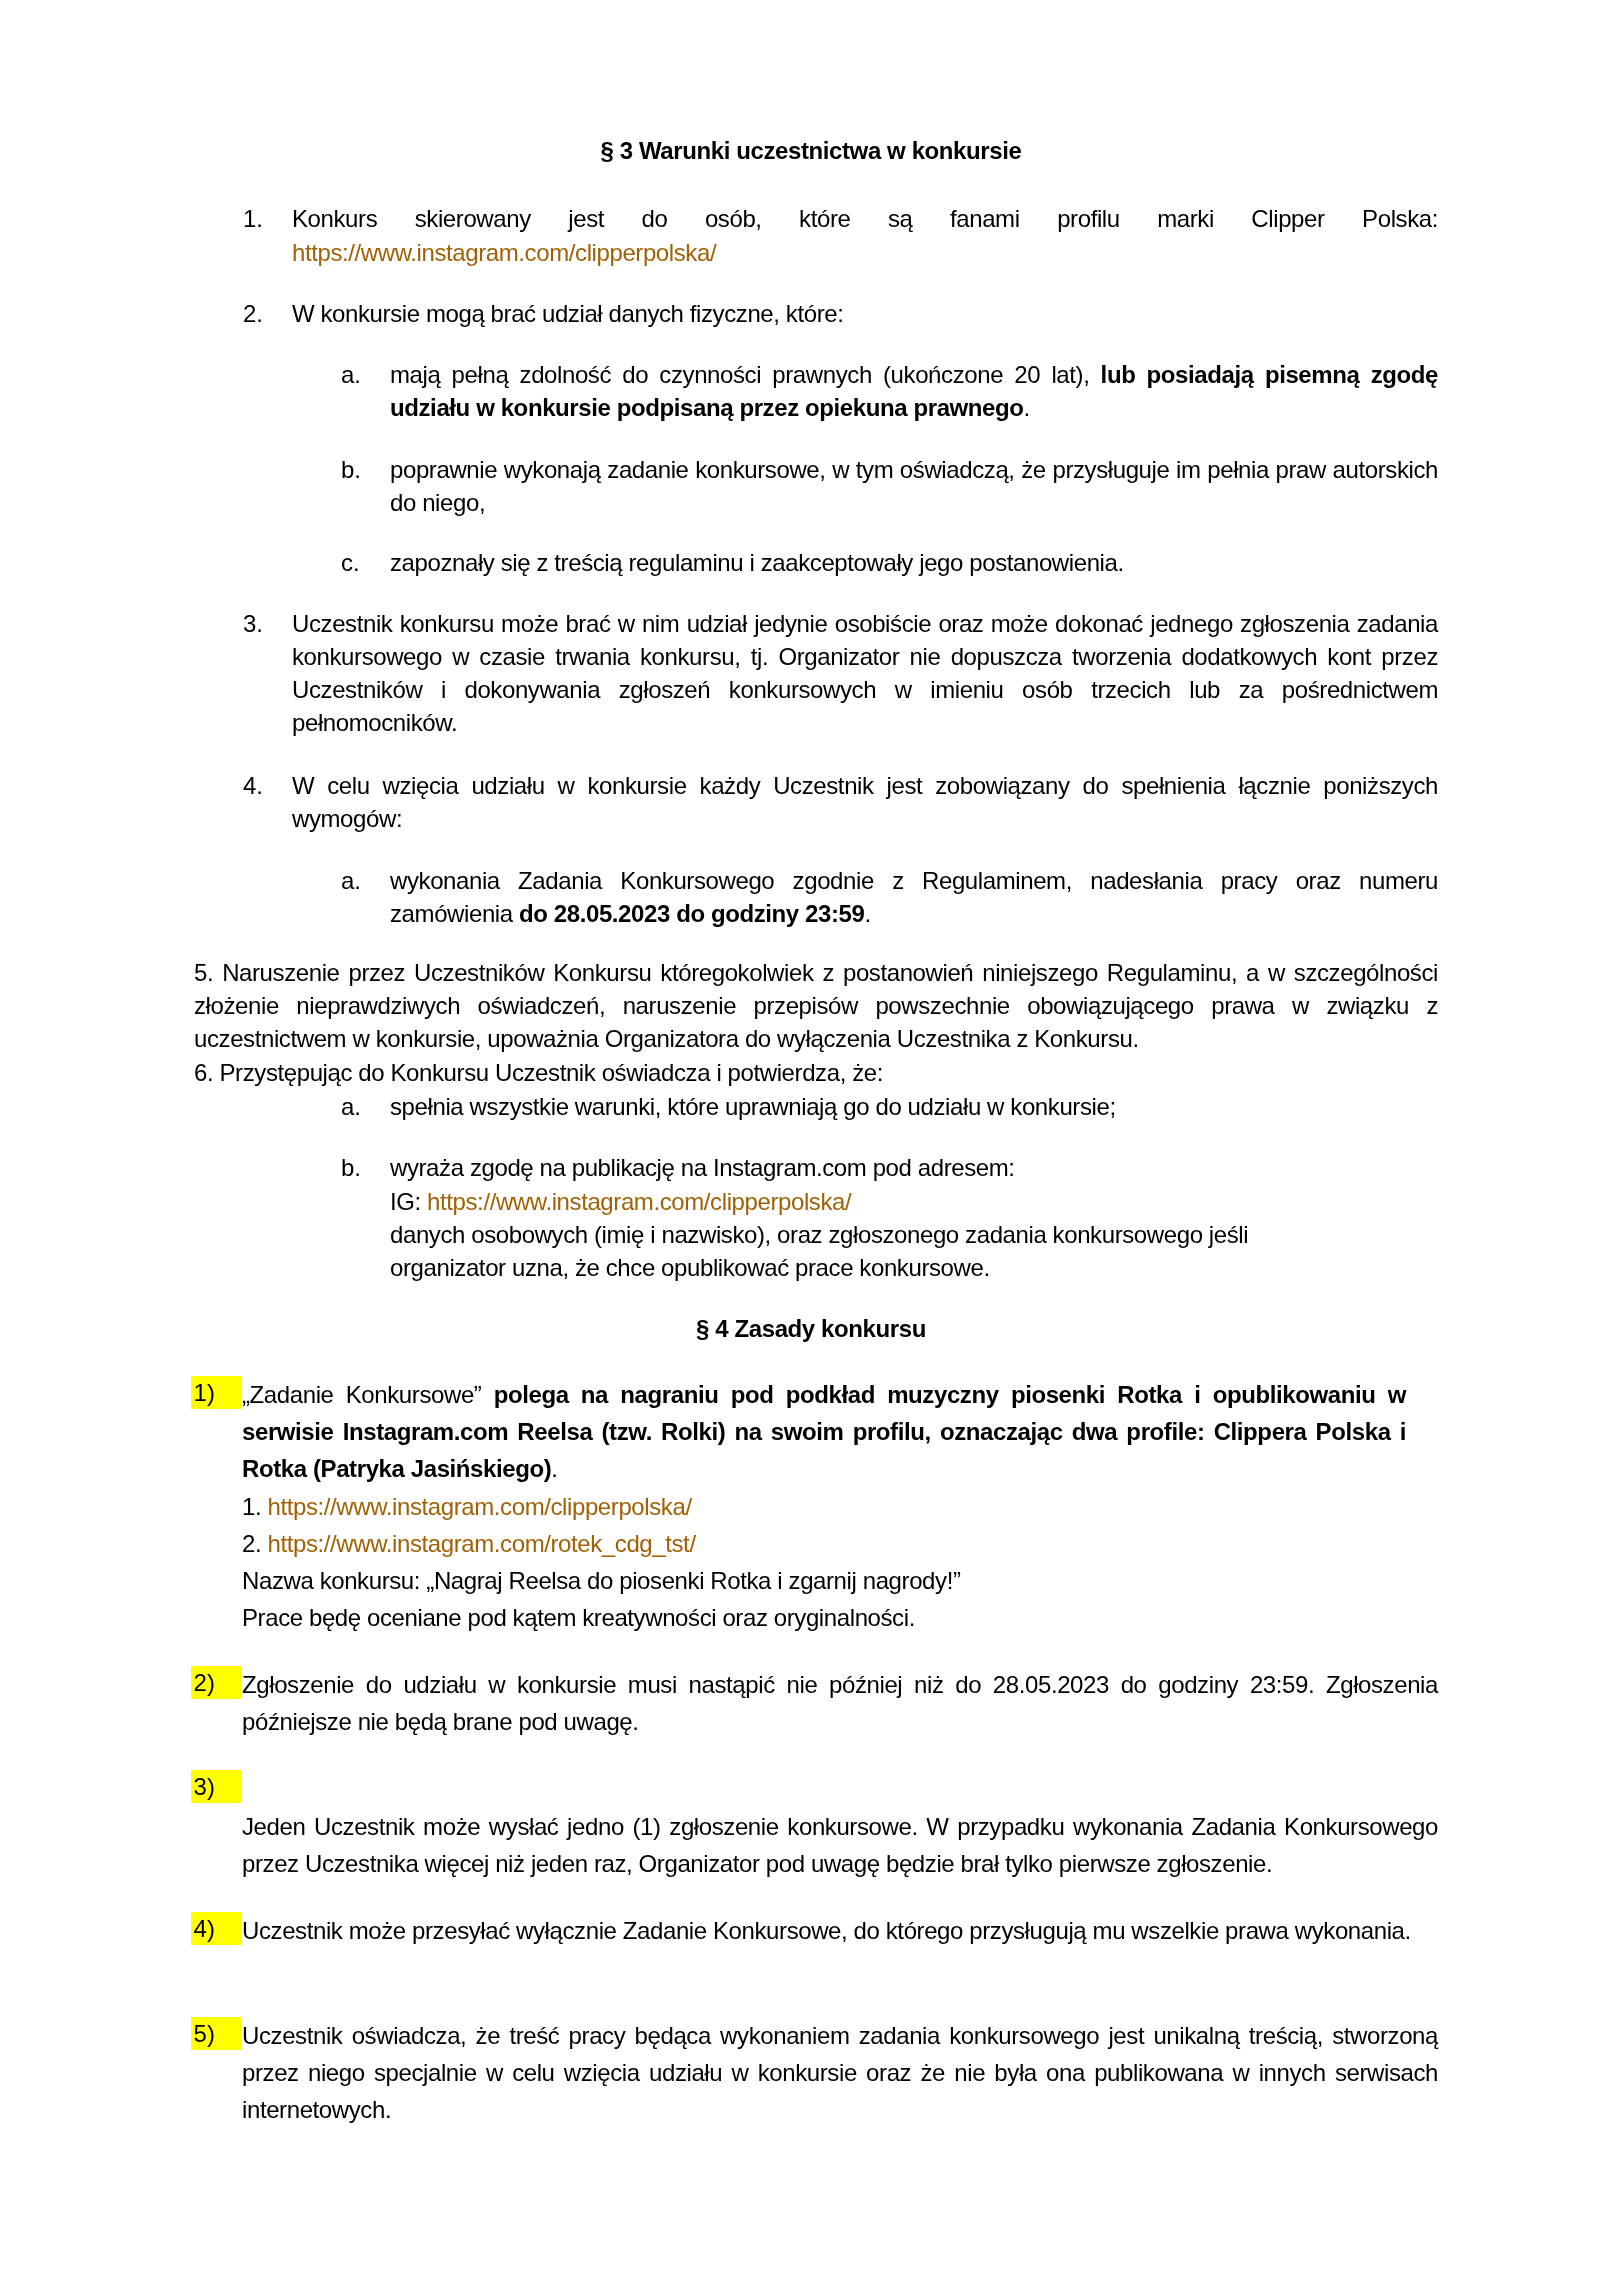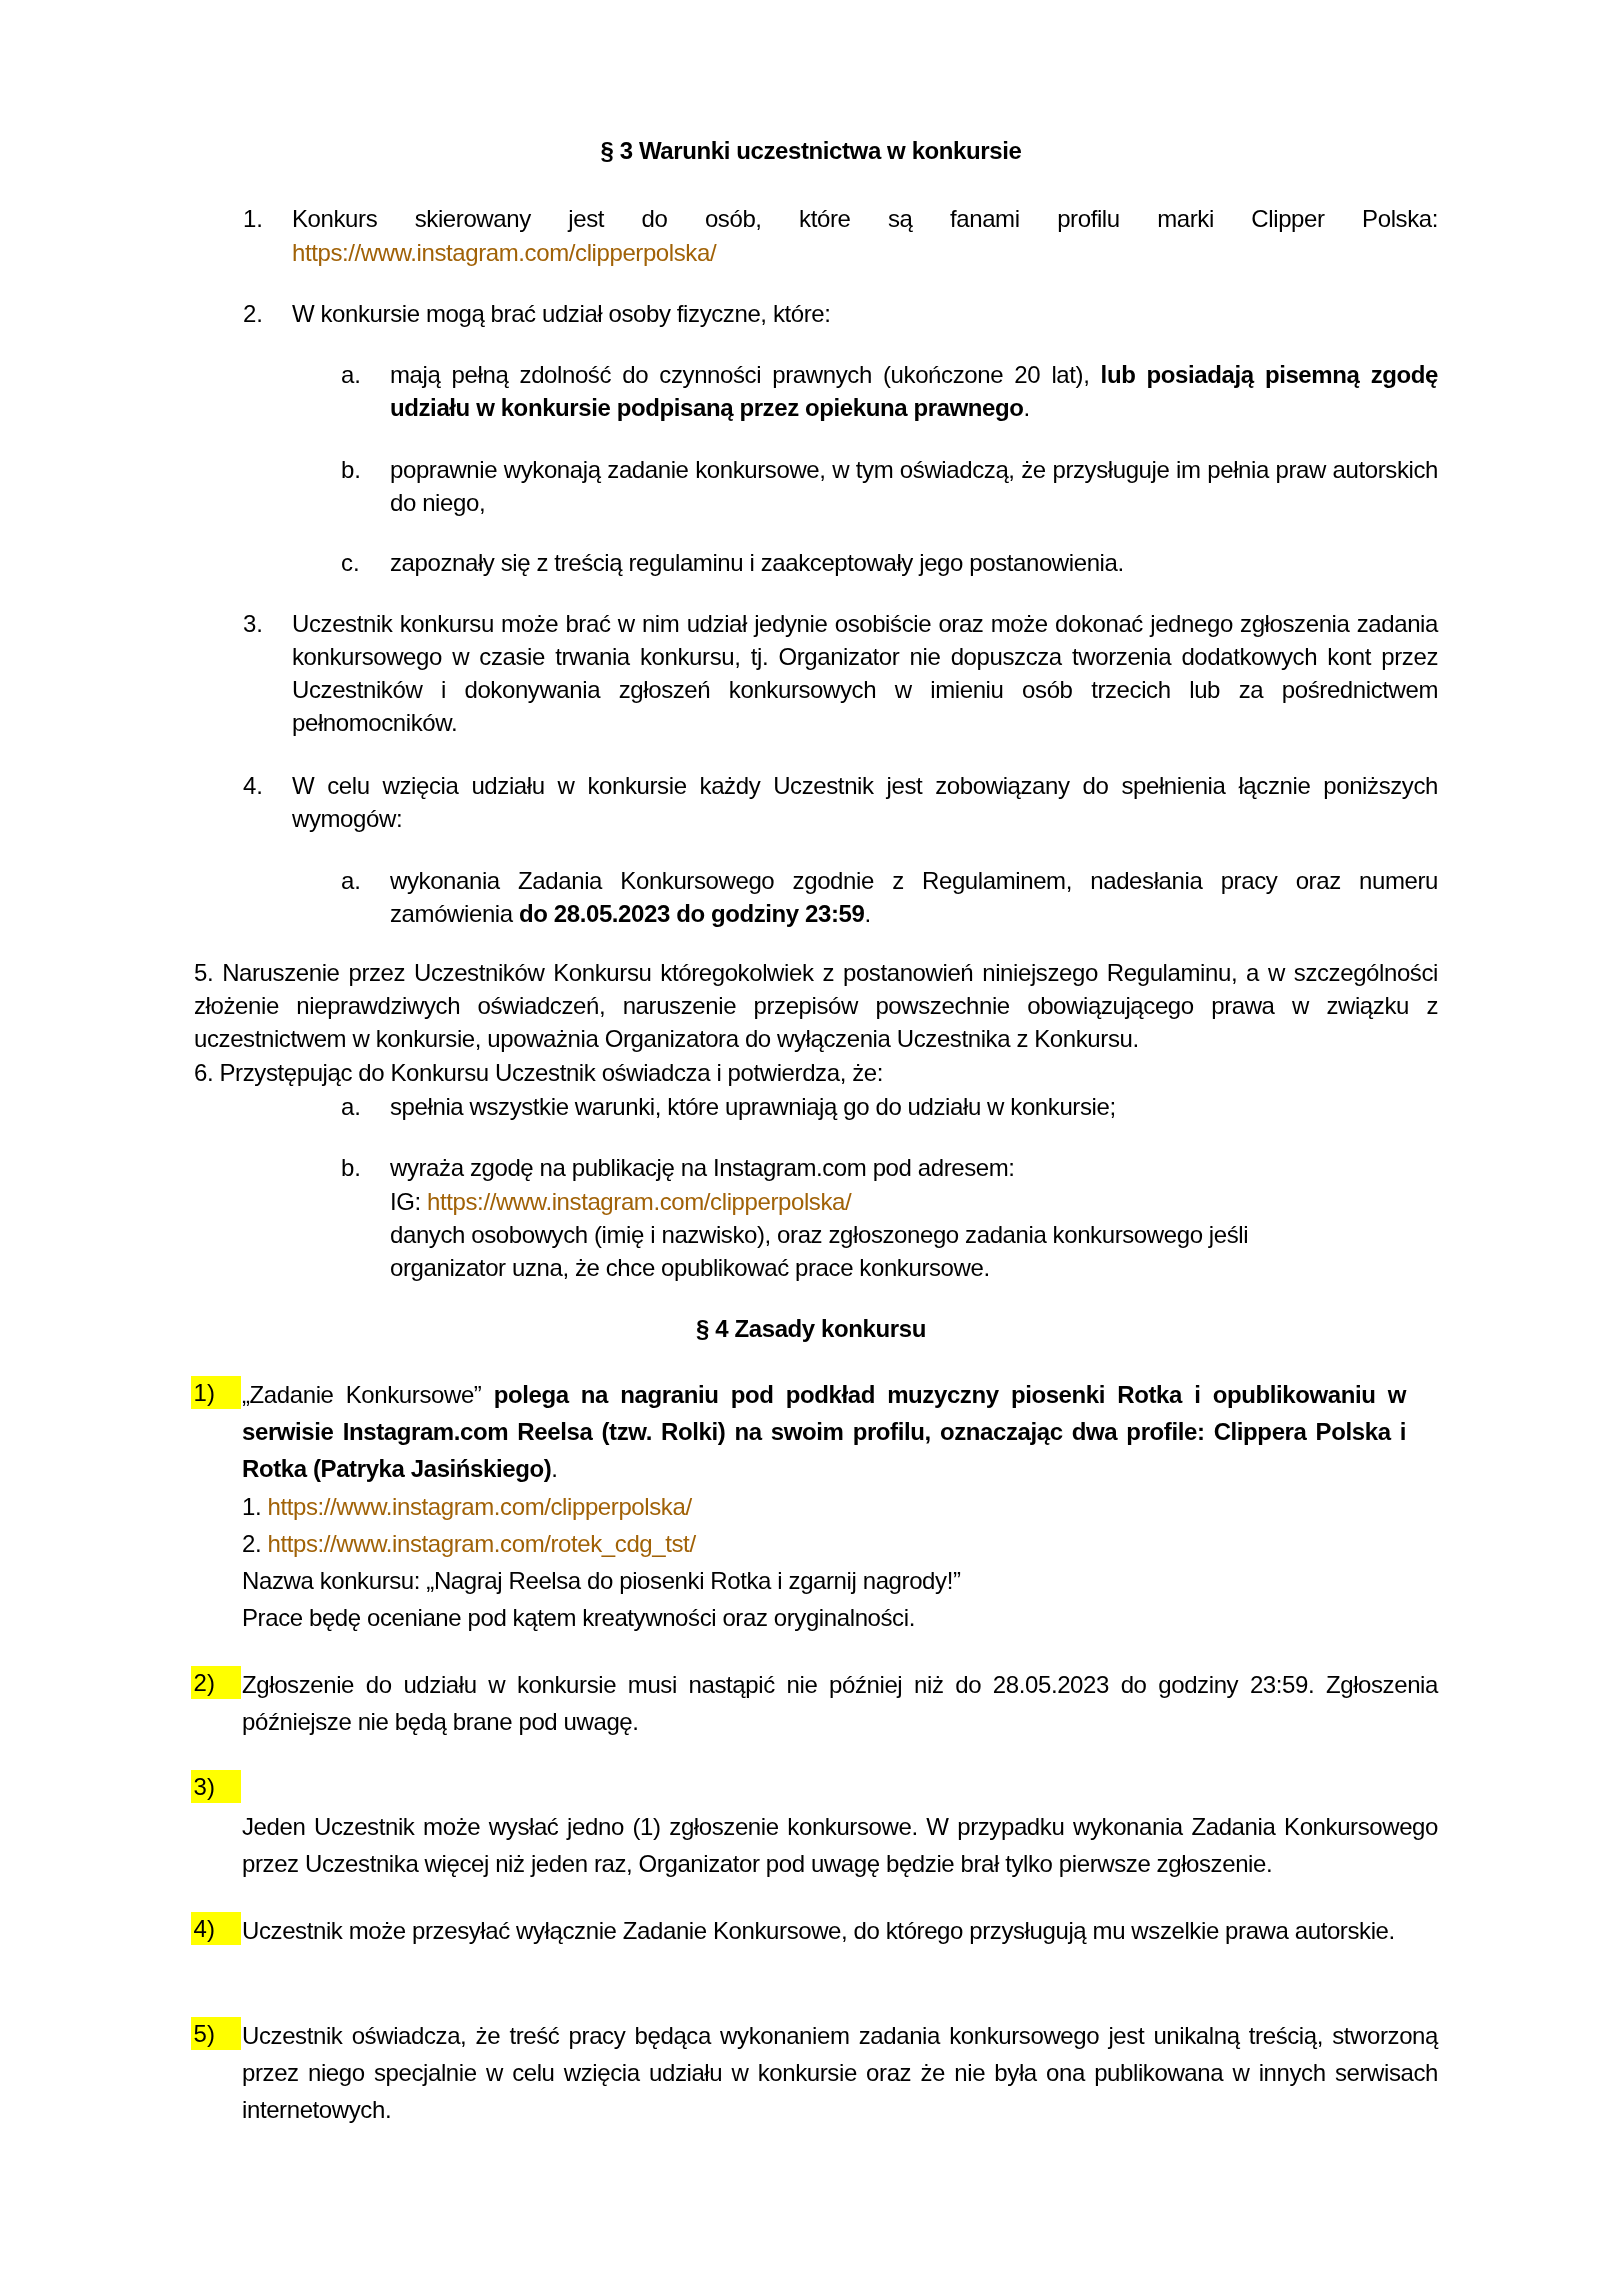--- a/index.html
+++ b/index.html
@@ -20,21 +20,21 @@
 
 <div class="page">
 
   <div class="t h" style="top:134px;">§ 3 Warunki uczestnictwa w konkursie</div>
 
   <div class="num" style="left:243px; top:202px;">1.</div>
   <div class="t justall" style="left:292px; top:202px; width:1146px;">Konkurs skierowany jest do osób, które są fanami profilu marki Clipper Polska:</div>
   <div class="t" style="left:292px; top:236px;"><span class="link">https://www.instagram.com/clipperpolska/</span></div>
 
   <div class="num" style="left:243px; top:297px;">2.</div>
-  <div class="t" style="left:292px; top:297px;">W konkursie mogą brać udział osoby fizyczne, które:</div>
+  <div class="t" style="left:292px; top:297px;">W konkursie mogą brać udział danych fizyczne, które:</div>
 
   <div class="num" style="left:341px; top:358px;">a.</div>
   <div class="t just" style="left:390px; top:358px; width:1048px;"><span>mają pełną zdolność do czynności prawnych (ukończone 20 lat), </span><span class="b">lub posiadają pisemną zgodę udziału w konkursie podpisaną przez opiekuna prawnego</span><span>.</span></div>
 
   <div class="num" style="left:341px; top:453px;">b.</div>
   <div class="t just" style="left:390px; top:453px; width:1048px;">poprawnie wykonają zadanie konkursowe, w tym oświadczą, że przysługuje im pełnia praw autorskich do niego,</div>
 
   <div class="num" style="left:341px; top:546px;">c.</div>
   <div class="t" style="left:390px; top:546px;">zapoznały się z treścią regulaminu i zaakceptowały jego postanowienia.</div>
 
@@ -68,19 +68,19 @@
   <div class="t" style="left:242px; top:1562px; line-height:37px;">Nazwa konkursu: „Nagraj Reelsa do piosenki Rotka i zgarnij nagrody!”</div>
   <div class="t" style="left:242px; top:1599px; line-height:37px;">Prace będę oceniane pod kątem kreatywności oraz oryginalności.</div>
 
   <div class="hlnum" style="left:191px; top:1666px;">2)</div>
   <div class="t just" style="left:242px; top:1666px; width:1196px; line-height:37px;">Zgłoszenie do udziału w konkursie musi nastąpić nie później niż do 28.05.2023 do godziny 23:59. Zgłoszenia późniejsze nie będą brane pod uwagę.</div>
 
   <div class="hlnum" style="left:191px; top:1770px;">3)</div>
   <div class="t just" style="left:242px; top:1770px; width:1196px; line-height:37px;margin-top:38px;">Jeden Uczestnik może wysłać jedno (1) zgłoszenie konkursowe. W przypadku wykonania Zadania Konkursowego przez Uczestnika więcej niż jeden raz, Organizator pod uwagę będzie brał tylko pierwsze zgłoszenie.</div>
 
   <div class="hlnum" style="left:191px; top:1912px;">4)</div>
-  <div class="t just" style="left:242px; top:1912px; width:1196px; line-height:37px;">Uczestnik może przesyłać wyłącznie Zadanie Konkursowe, do którego przysługują mu wszelkie prawa autorskie.</div>
+  <div class="t just" style="left:242px; top:1912px; width:1196px; line-height:37px;">Uczestnik może przesyłać wyłącznie Zadanie Konkursowe, do którego przysługują mu wszelkie prawa wykonania.</div>
 
   <div class="hlnum" style="left:191px; top:2017px;">5)</div>
   <div class="t just" style="left:242px; top:2017px; width:1196px; line-height:37px;">Uczestnik oświadcza, że treść pracy będąca wykonaniem zadania konkursowego jest unikalną treścią, stworzoną przez niego specjalnie w celu wzięcia udziału w konkursie oraz że nie była ona publikowana w innych serwisach internetowych.</div>
 
 </div>
 
 
 </body></html>

